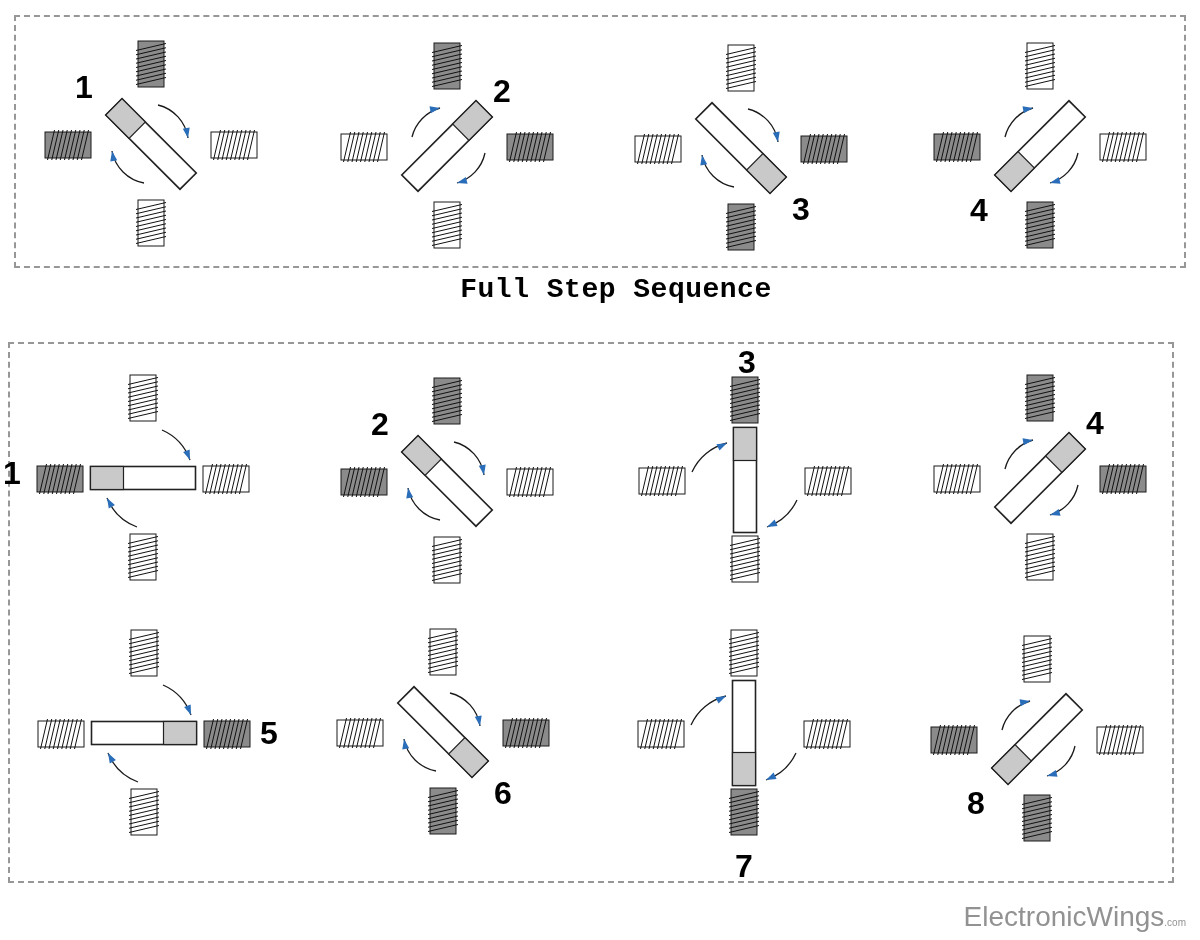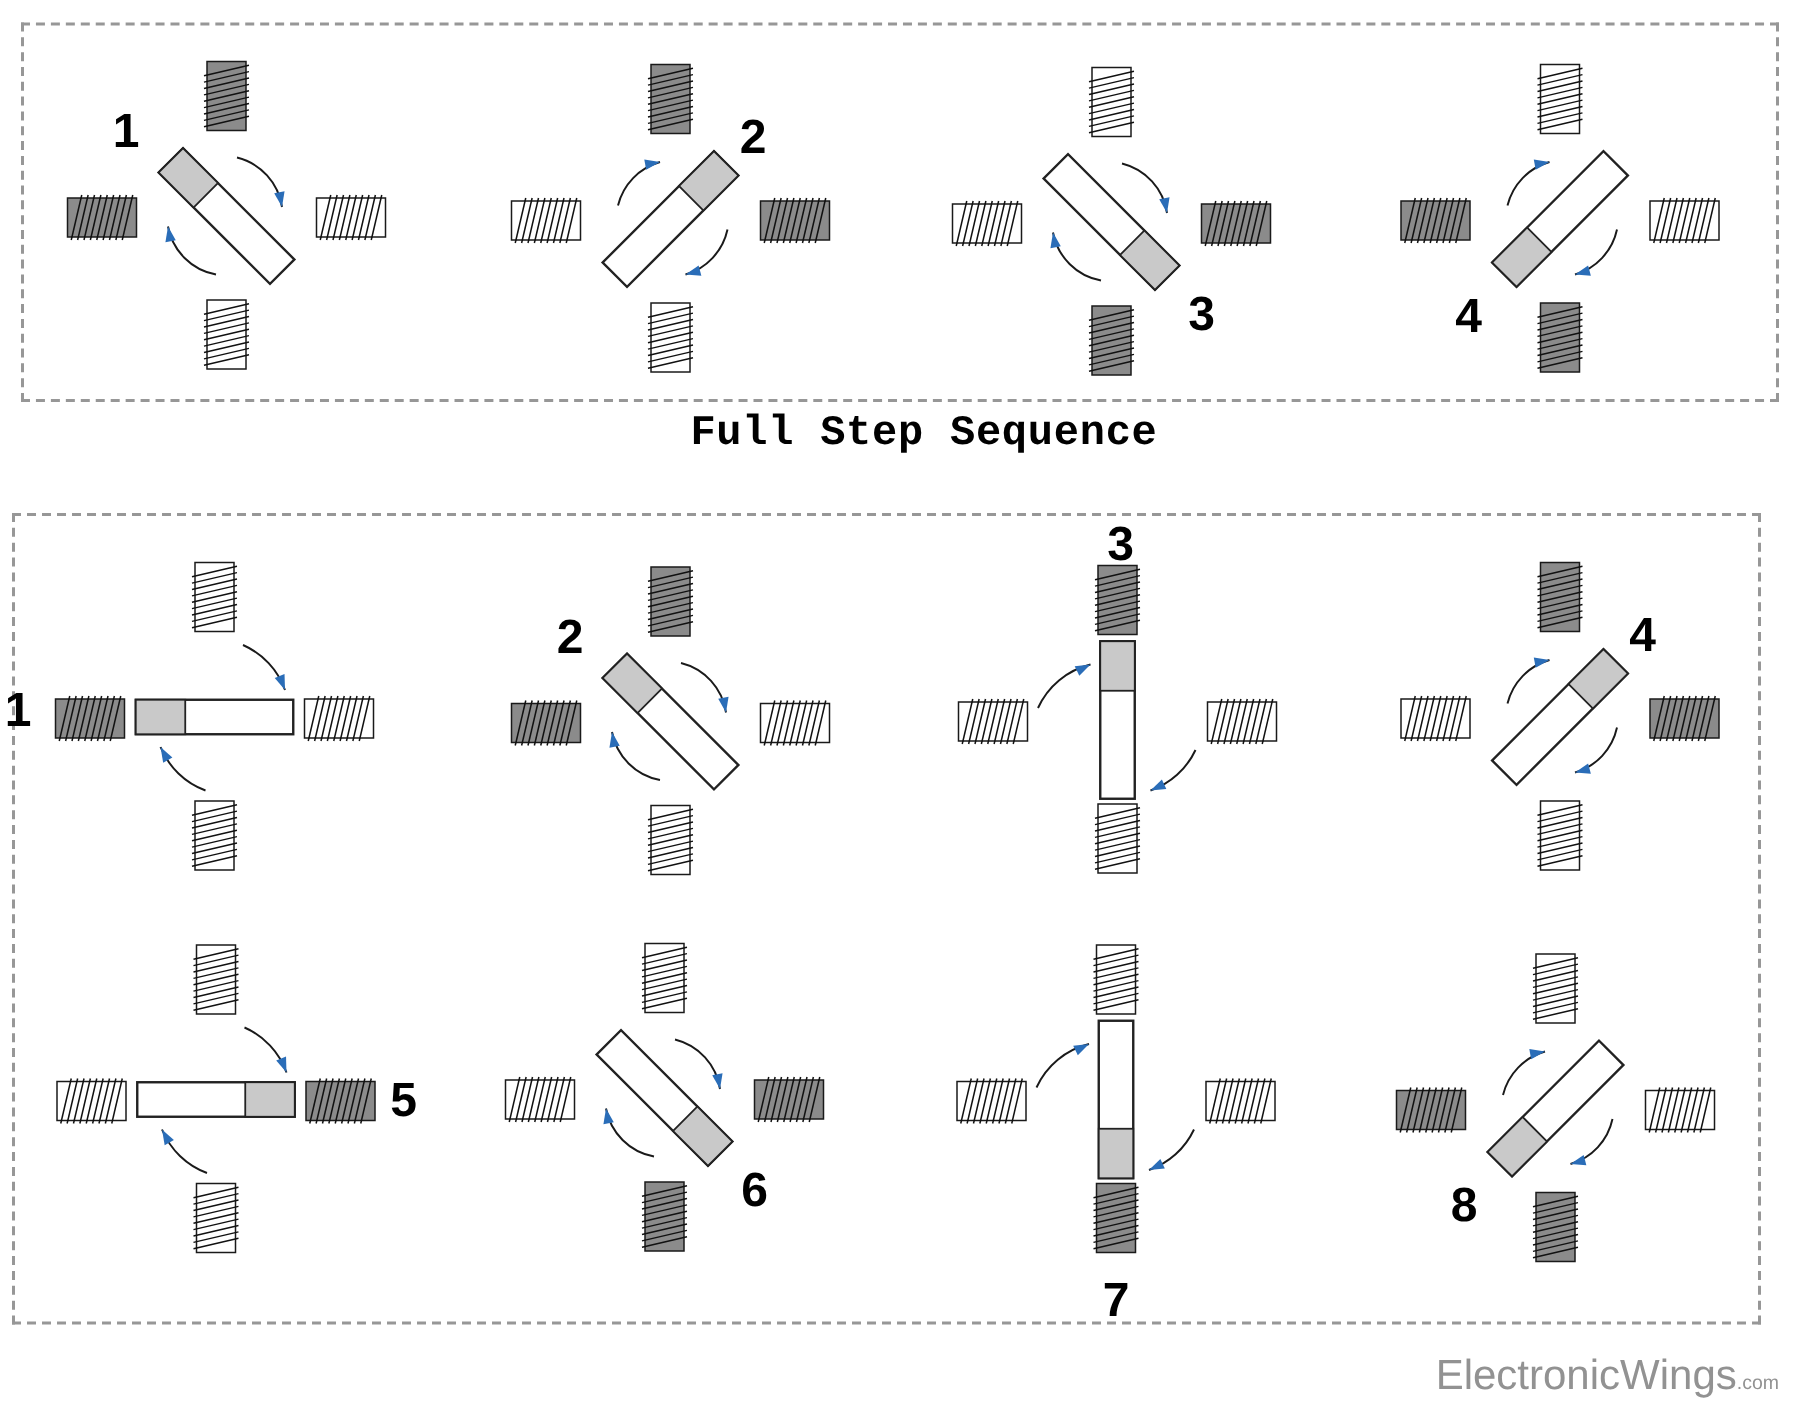--- a/index.html
+++ b/index.html
@@ -9,21 +9,21 @@
   }
   .dash-box{position:absolute;border:2px dashed #979797;background:transparent;}
   .seq-title{
     position:absolute;text-align:center;font-weight:bold;font-size:28px;color:#000;
     letter-spacing:0.5px;
   }
   .watermark{
     position:absolute;right:14px;top:901px;color:#929292;font-size:28px;
     font-family:"Liberation Sans",sans-serif;
   }
-  .watermark .tld{font-size:13px;color:#929292;}
+  .watermark .tld{font-size:10px;color:#929292;}
   svg.step-diagram{position:absolute;overflow:visible;}
 </style>
 </head>
 <body>
 
 <div class="canvas">
 
   <div class="dash-box" style="left:14px;top:15px;width:1168px;height:249px;"></div>
 
   <div class="seq-title" style="left:30px;top:274px;width:1172px;font-family:Liberation Mono, monospace;">Full Step Sequence</div>

